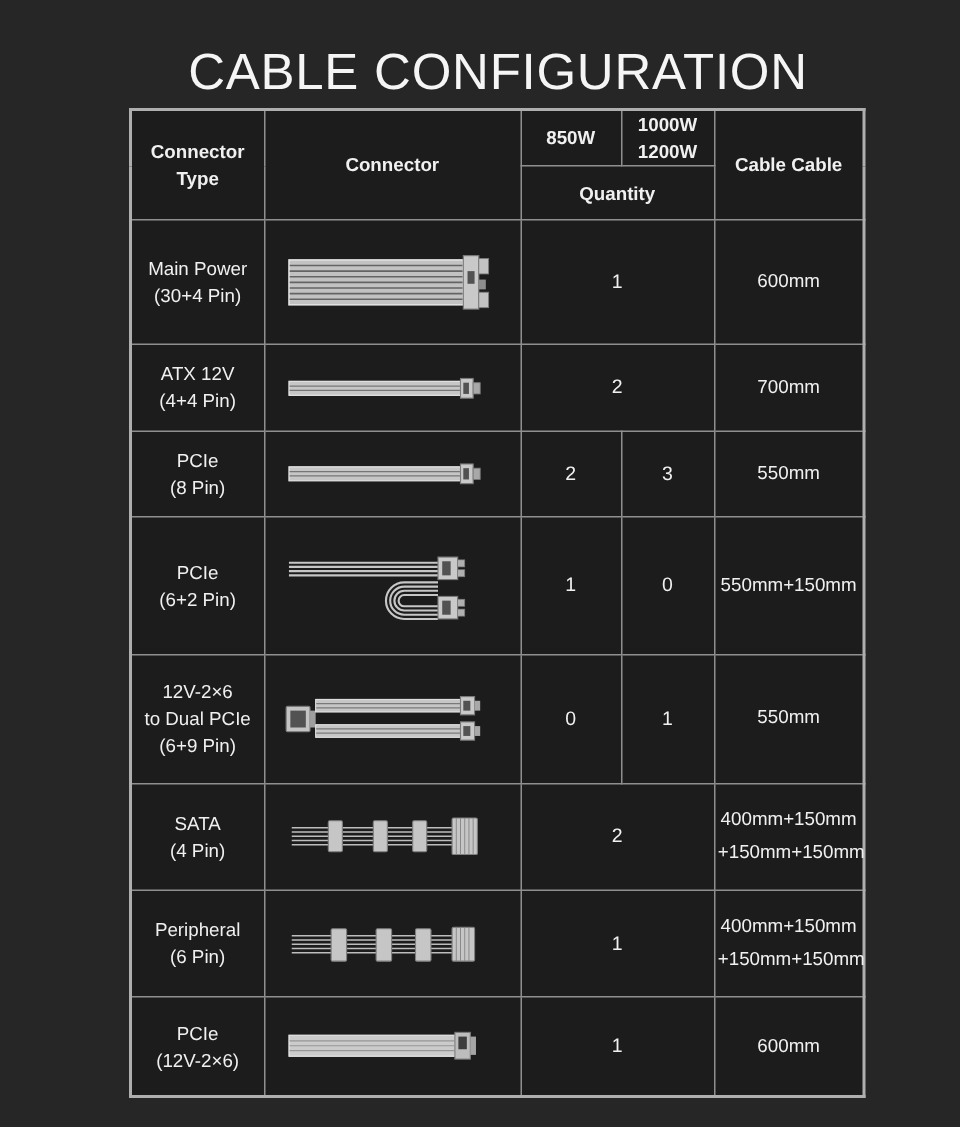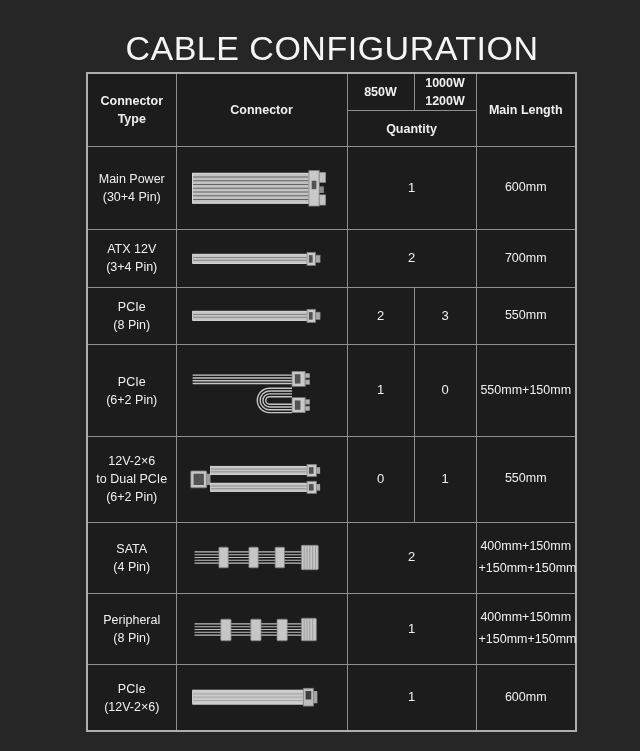--- a/index.html
+++ b/index.html
@@ -51,21 +51,21 @@
       <col style="width:100px">
   </colgroup>
   <thead>
     <tr class="hr1">
       <th rowspan="2" class="pre">Connector
 Type</th>
       <th rowspan="2">Connector</th>
       <th>850W</th>
       <th class="pre">1000W
 1200W</th>
-      <th rowspan="2">Main Length</th>
+      <th rowspan="2">Cable Cable</th>
     </tr>
     <tr class="hr2">
       <th colspan="2">Quantity</th>
     </tr>
   </thead>
   <tbody>
 
     <tr>
       <td class="pre">Main Power
 (30+4 Pin)</td>
@@ -80,21 +80,21 @@
           <rect x="141" y="35" width="7" height="11" fill="#c2c2c2" stroke="#7a7a7a" stroke-width="0.6"></rect>
           <rect x="133" y="20" width="5" height="9" fill="#525252"></rect>
         </svg>
       </td>
       <td class="qty" colspan="2">1</td>
       <td class="len pre">600mm</td>
     </tr>
 
     <tr>
       <td class="pre">ATX 12V
-(3+4 Pin)</td>
+(4+4 Pin)</td>
       <td>
         <svg class="cable" width="150" viewBox="0 0 160 36">
           <rect x="6" y="13" width="122" height="10" fill="#c6c6c6"></rect>
           <path d="M6 16.5H128 M6 19.5H128" stroke="#767676" stroke-width="0.9" fill="none"></path>
           <rect x="6" y="13" width="122" height="10" fill="none" stroke="#ececec" stroke-width="0.8"></rect>
           <rect x="128" y="11" width="9" height="14" fill="#c9c9c9" stroke="#7a7a7a" stroke-width="0.8"></rect>
           <rect x="137" y="14" width="5" height="8" fill="#a8a8a8" stroke="#7a7a7a" stroke-width="0.6"></rect>
           <rect x="130" y="14" width="4" height="8" fill="#525252"></rect>
         </svg>
       </td>
@@ -141,21 +141,21 @@
         </svg>
       </td>
       <td class="qty">1</td>
       <td class="qty">0</td>
       <td class="len pre">550mm+150mm</td>
     </tr>
 
     <tr>
       <td class="pre">12V-2×6
 to Dual PCIe
-(6+2 Pin)</td>
+(6+9 Pin)</td>
       <td>
         <svg class="cable" width="150" viewBox="0 0 160 52">
           <rect x="4" y="17" width="17" height="18" rx="1" fill="#c4c4c4" stroke="#7a7a7a" stroke-width="0.8"></rect>
           <rect x="7" y="20" width="11" height="12" fill="#525252"></rect>
           <rect x="21" y="20" width="4" height="12" fill="#9e9e9e"></rect>
           <rect x="25" y="12" width="103" height="9" fill="#c6c6c6"></rect>
           <path d="M25 15H128 M25 18H128" stroke="#7a7a7a" stroke-width="0.8" fill="none"></path>
           <rect x="25" y="12" width="103" height="9" fill="none" stroke="#ececec" stroke-width="0.7"></rect>
           <rect x="25" y="30" width="103" height="9" fill="#c6c6c6"></rect>
           <path d="M25 33H128 M25 36H128" stroke="#7a7a7a" stroke-width="0.8" fill="none"></path>
@@ -186,21 +186,21 @@
           <path d="M125 11V37 M128 11V37 M131 11V37 M134 11V37 M137 11V37" stroke="#8a8a8a" stroke-width="0.7" fill="none"></path>
         </svg>
       </td>
       <td class="qty" colspan="2">2</td>
       <td class="len pre">400mm+150mm
 +150mm+150mm</td>
     </tr>
 
     <tr>
       <td class="pre">Peripheral
-(8 Pin)</td>
+(6 Pin)</td>
       <td>
         <svg class="cable" width="150" viewBox="0 0 160 48">
           <path d="M8 18H130 M8 21H130 M8 24H130 M8 27H130 M8 30H130" stroke="#bdbdbd" stroke-width="1.1" fill="none"></path>
           <rect x="36" y="13" width="11" height="23" rx="1" fill="#c6c6c6" stroke="#7f7f7f" stroke-width="0.8"></rect>
           <rect x="68" y="13" width="11" height="23" rx="1" fill="#c6c6c6" stroke="#7f7f7f" stroke-width="0.8"></rect>
           <rect x="96" y="13" width="11" height="23" rx="1" fill="#c6c6c6" stroke="#7f7f7f" stroke-width="0.8"></rect>
           <rect x="122" y="12" width="16" height="24" rx="1" fill="#c6c6c6" stroke="#7f7f7f" stroke-width="0.8"></rect>
           <path d="M125 12V36 M128 12V36 M131 12V36 M134 12V36" stroke="#8a8a8a" stroke-width="0.7" fill="none"></path>
         </svg>
       </td>

